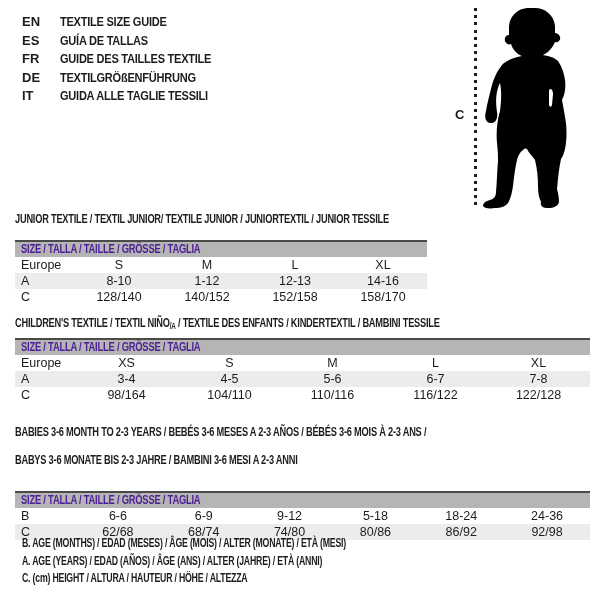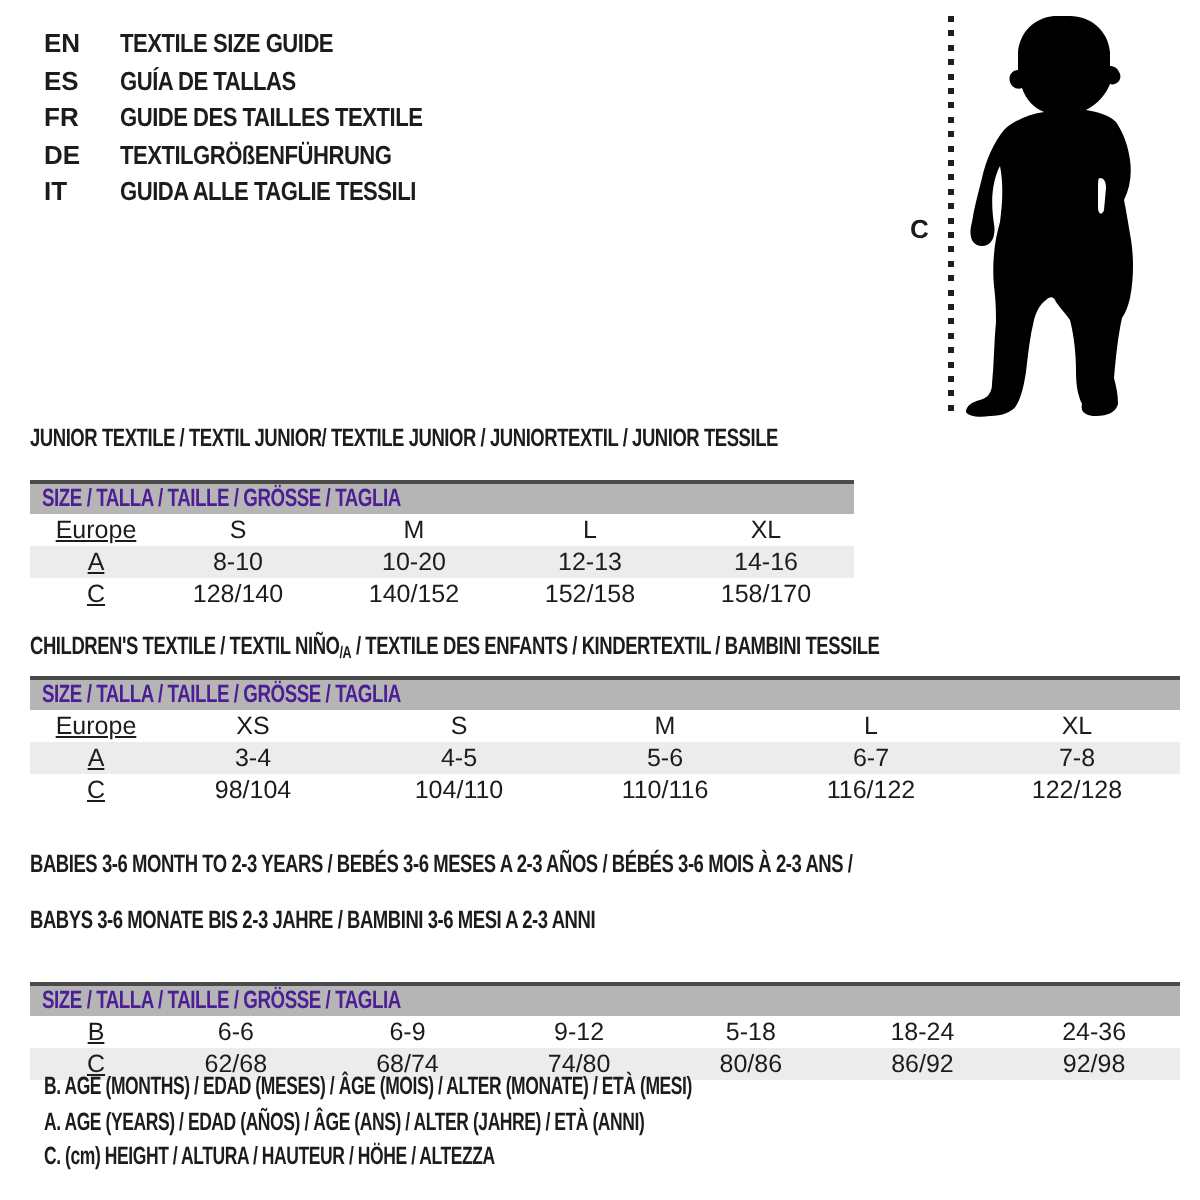--- a/index.html
+++ b/index.html
@@ -34,21 +34,21 @@
   .t2 .t-title { margin-bottom:8px; }
   .t3 .t-title2 { margin-bottom:11px; }
   .t-title2 { font-size:12.5px; font-weight:700; height:17px; line-height:17px; }
   .sub { font-size:8.5px; vertical-align:-2px; }
 
   .size-bar { height:17px; background:#b5b5b5; border-top:2px solid #4a4a4a;
     line-height:15px; padding-left:6px; font-size:12.5px; font-weight:700; color:#4c1d95; }
 
   .trow { display:flex; height:16px; line-height:16px; font-size:12.5px; }
   .trow.alt { background:#ececec; }
-  .tlabel { width:60px; padding-left:6px; text-align:center;text-decoration:underline; }
+  .tlabel { width:60px; padding-left:6px; text-align:left; }
   .tcell { flex:1; text-align:center; }
 
   
   .legend { position:absolute; left:22px; top:535px; }
   .legend-line { font-size:12.5px; font-weight:700; height:17.7px; line-height:17.7px; }
 </style>
 </head>
 <body>
 
 <div class="lang-list">
@@ -111,21 +111,21 @@
   <div class="trow">
     <span class="tlabel">Europe</span>
     <span class="tcell">S</span>
     <span class="tcell">M</span>
     <span class="tcell">L</span>
     <span class="tcell">XL</span>
   </div>
   <div class="trow alt">
     <span class="tlabel">A</span>
     <span class="tcell">8-10</span>
-    <span class="tcell">10-20</span>
+    <span class="tcell">1-12</span>
     <span class="tcell">12-13</span>
     <span class="tcell">14-16</span>
   </div>
   <div class="trow">
     <span class="tlabel">C</span>
     <span class="tcell">128/140</span>
     <span class="tcell">140/152</span>
     <span class="tcell">152/158</span>
     <span class="tcell">158/170</span>
   </div>
@@ -145,21 +145,21 @@
   <div class="trow alt">
     <span class="tlabel">A</span>
     <span class="tcell">3-4</span>
     <span class="tcell">4-5</span>
     <span class="tcell">5-6</span>
     <span class="tcell">6-7</span>
     <span class="tcell">7-8</span>
   </div>
   <div class="trow">
     <span class="tlabel">C</span>
-    <span class="tcell">98/104</span>
+    <span class="tcell">98/164</span>
     <span class="tcell">104/110</span>
     <span class="tcell">110/116</span>
     <span class="tcell">116/122</span>
     <span class="tcell">122/128</span>
   </div>
 </section>
 
 <section class="table-sec t3">
   <div class="t-title2"><span class="scx74">BABIES 3-6 MONTH TO 2-3 YEARS / BEBÉS 3-6 MESES A 2-3 AÑOS / BÉBÉS 3-6 MOIS À 2-3 ANS /</span></div>
   <div class="t-title2"><span class="scx74">BABYS 3-6 MONATE BIS 2-3 JAHRE / BAMBINI 3-6 MESI A 2-3 ANNI</span></div>

